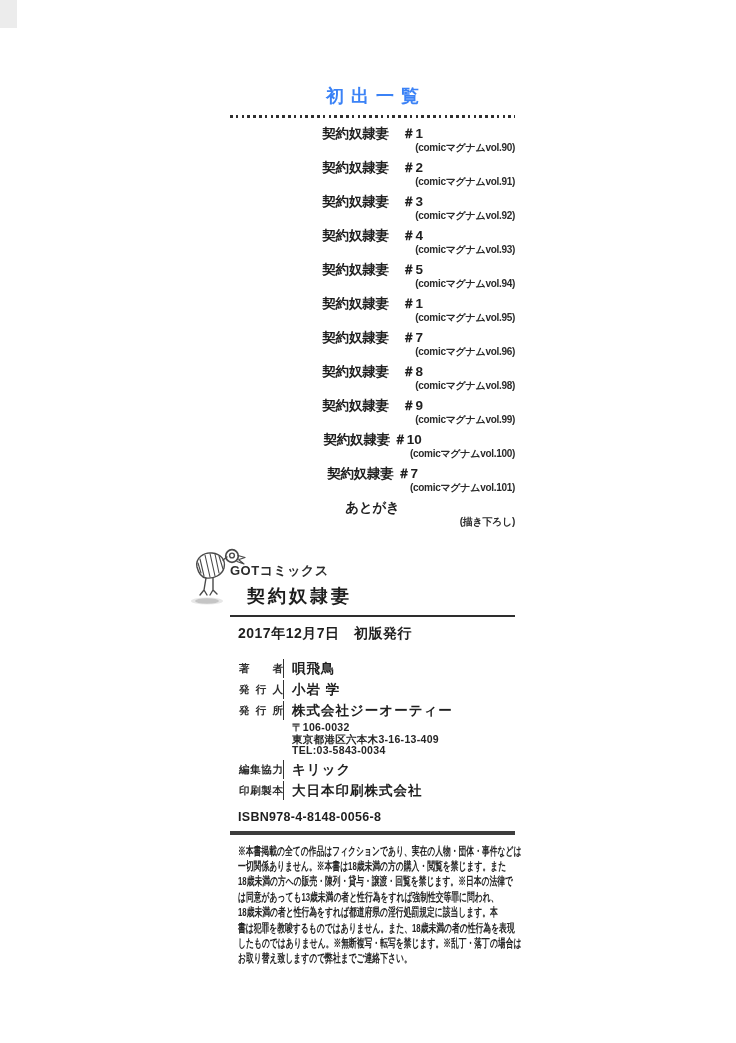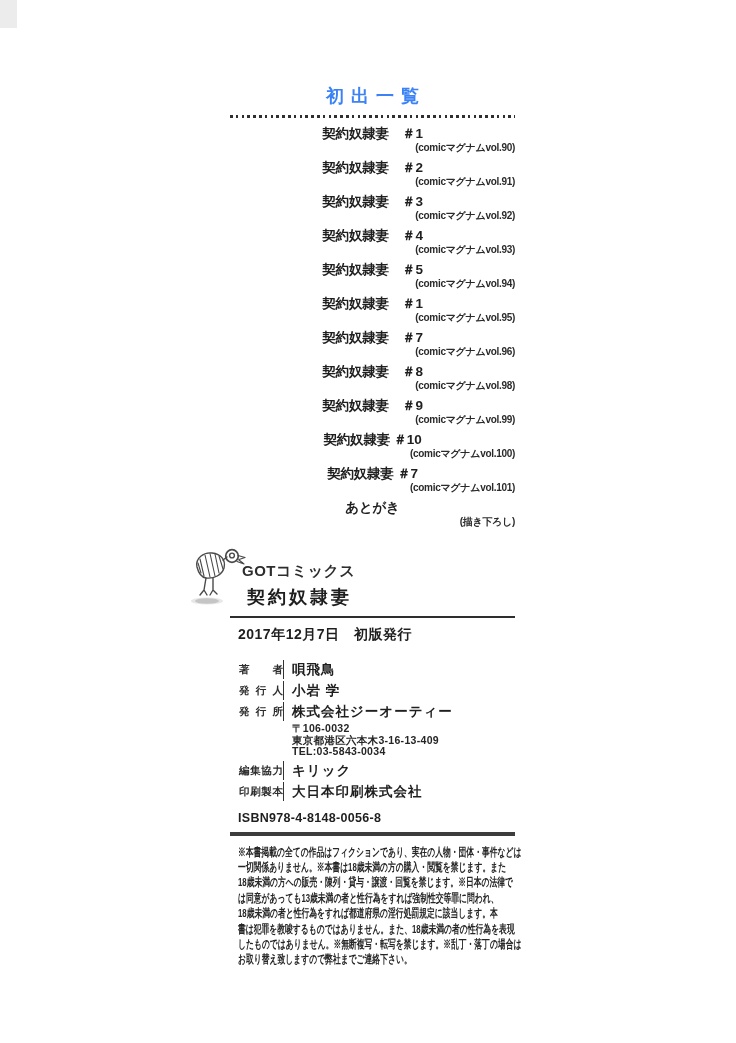--- a/index.html
+++ b/index.html
@@ -19,21 +19,21 @@
     background-image:repeating-linear-gradient(to right, #2f2f2f 0 2.6px, transparent 2.6px 5.8px);
   }
 
   .pub-list { margin-top:8px; text-align:center; }
   .pub-entry { margin-bottom:6px; }
   .pub-entry-title { font-size:13.5px; font-weight:700; line-height:16px; letter-spacing:-0.2px; color:#1f1f1f; }
   .pub-entry-source { font-size:10px; font-weight:600; line-height:12px; letter-spacing:-0.3px; color:#2a2a2a;text-align:right; }
 
   .logo-block { position:relative; margin-top:14px; padding-top:20px; }
   .bird { position:absolute; left:-40px; top:3px; }
-  .imprint { margin-left:12px; font-size:15px; font-weight:700; letter-spacing:0.5px; color:#2d2d2d; }
+  .imprint { font-size:13px; font-weight:700; letter-spacing:0.5px; color:#2d2d2d; }
   .book-title { margin-left:17px; margin-top:4px; font-size:18px; font-weight:600; letter-spacing:3px; color:#1e1e1e; }
   .title-rule { margin-top:7px; border-top:2px solid #2e2e2e; }
   .edition { margin-left:8px; margin-top:8px; font-size:14px; font-weight:700; letter-spacing:0.5px; color:#1f1f1f; }
 
   .info-table { margin-top:16px; }
   .info-row { display:flex; margin-bottom:2px; }
   .info-label {
     width:44px; margin-left:9px; font-size:10.5px; font-weight:600; line-height:19px;
     text-align:justify; text-align-last:justify; color:#2d2d2d;
   }

